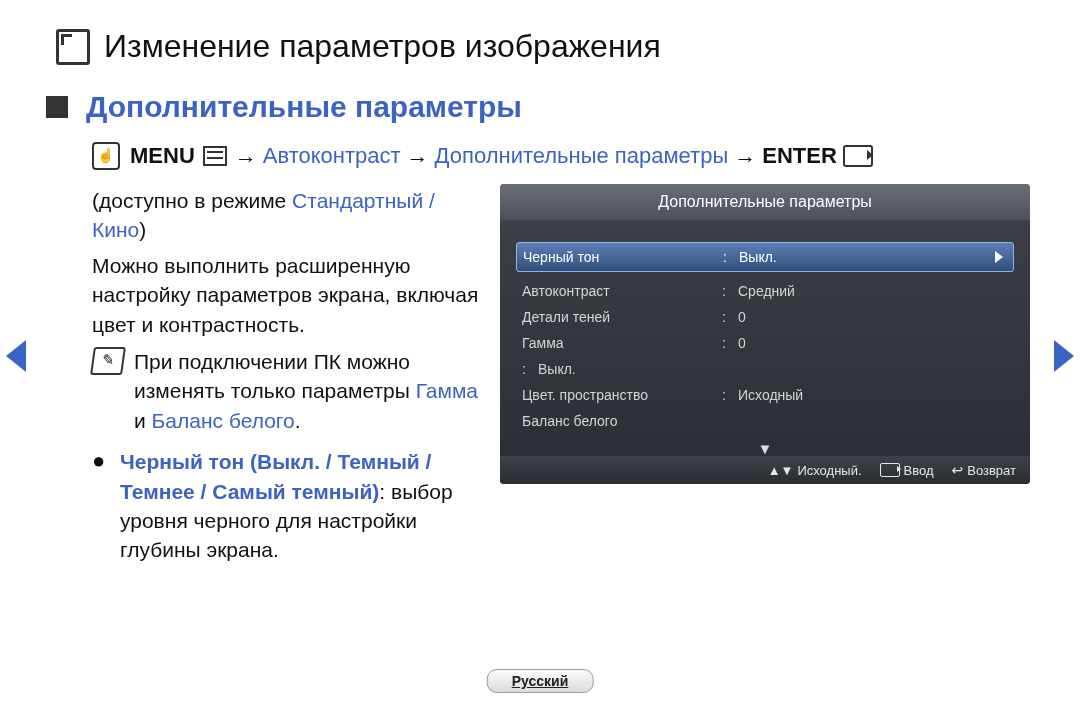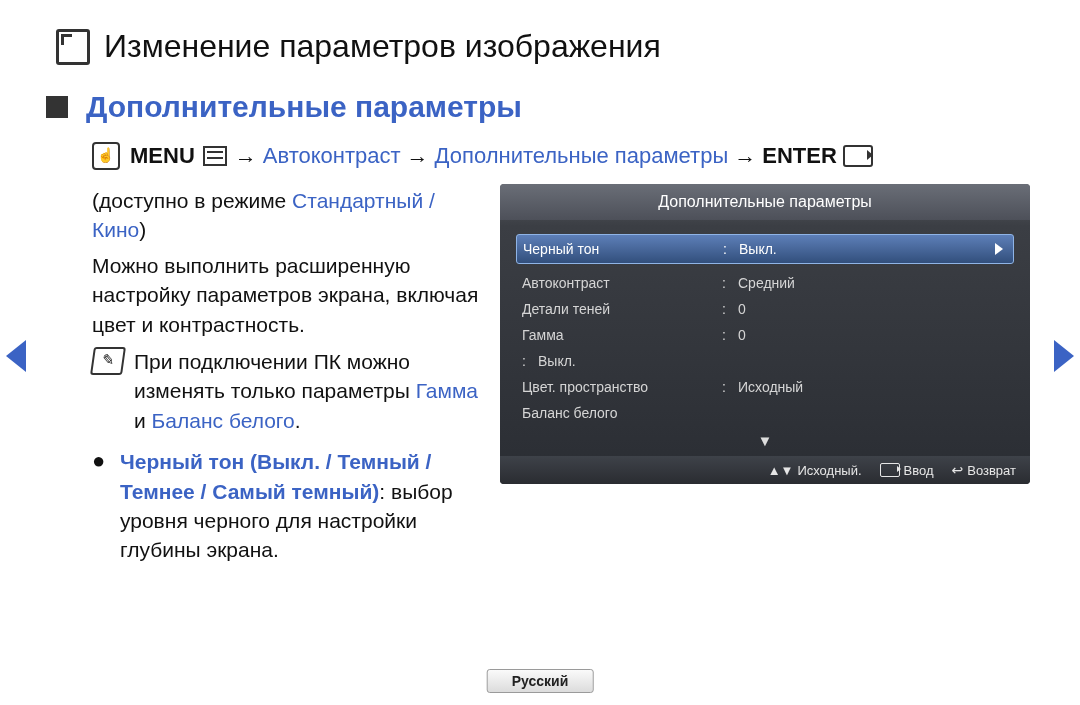--- a/index.html
+++ b/index.html
@@ -34,36 +34,36 @@
   .bullet-body{flex:1;}
   
   .osd{position:absolute;left:500px;top:184px;width:530px;height:300px;border-radius:4px;overflow:hidden;
        background:linear-gradient(#5d6066 0%,#3b3e44 14%,#2a2d33 100%);color:#e8e8e8;font-size:15px;}
   .osd-title{height:36px;line-height:36px;text-align:center;font-size:16px;color:#fff;background:linear-gradient(#6a6e77,#4d5059);}
   .osd-body{padding:10px 22px 0 22px;}
   .osd-row{display:flex;align-items:center;height:26px;font-size:14px;color:#d5d5d5;}
   .osd-row .label{width:200px;}
   .osd-row .sep{width:16px;}
   .osd-row .val{flex:1;}
-  .osd-row.sel{background:linear-gradient(#5d7fb8,#324f7c);border:1px solid #8fb4e6;border-radius:3px;color:#fff;margin:4px -6px 6px -6px;padding:0 6px;height:28px;position:relative;}
+  .osd-row.sel{background:linear-gradient(#5d7fb8,#324f7c);border:1px solid #8fb4e6;border-radius:3px;color:#fff;margin:12px -6px 6px -6px;padding:0 6px;height:28px;position:relative;}
   .osd-row.sel .play{position:absolute;right:10px;top:8px;width:0;height:0;border-left:8px solid #fff;border-top:6px solid transparent;border-bottom:6px solid transparent;}
   .osd .more{text-align:center;font-size:15px;color:#ddd;margin-top:6px;}
   .osd-footer{position:absolute;left:0;right:0;bottom:0;height:28px;background:linear-gradient(#3e4249,#2a2c31);
               display:flex;justify-content:flex-end;align-items:center;gap:18px;padding:0 14px;font-size:13px;color:#e6e6e6;}
   .osd-footer .grp{display:flex;align-items:center;gap:4px;}
   .osd-footer .icon-updown{font-size:13px;}
   .osd-footer .icon-enter{display:inline-block;width:18px;height:12px;border:1.5px solid #e6e6e6;border-radius:2px;position:relative;}
   .osd-footer .icon-enter::after{content:"";position:absolute;right:-2px;top:2px;width:0;height:0;border-left:4px solid #e6e6e6;border-top:3px solid transparent;border-bottom:3px solid transparent;}
   .osd-footer .icon-return{font-size:14px;}
   .nav-prev,.nav-next{position:absolute;top:340px;width:0;height:0;}
   .nav-prev{left:6px;border-right:20px solid #3b63c4;border-top:16px solid transparent;border-bottom:16px solid transparent;}
   .nav-next{right:6px;border-left:20px solid #3b63c4;border-top:16px solid transparent;border-bottom:16px solid transparent;}
   .lang-pill{position:absolute;left:50%;transform:translateX(-50%);bottom:12px;
-             background:linear-gradient(#fafafa,#dcdcdc);border:1px solid #9a9a9a;border-radius:3px;
-             padding:3px 24px;font-size:14px;font-weight:bold;color:#222;}
+             background:linear-gradient(#fafafa,#dcdcdc);border:1px solid #9a9a9a;border-radius:10px;
+             padding:3px 24px;font-size:14px;font-weight:bold;color:#222;text-decoration:underline;}
 </style>
 </head>
 <body>
 
 <div class="page">
   <div class="title-row">
     <span class="title-icon"></span>
     <span class="title-text">Изменение параметров изображения</span>
   </div>
 

